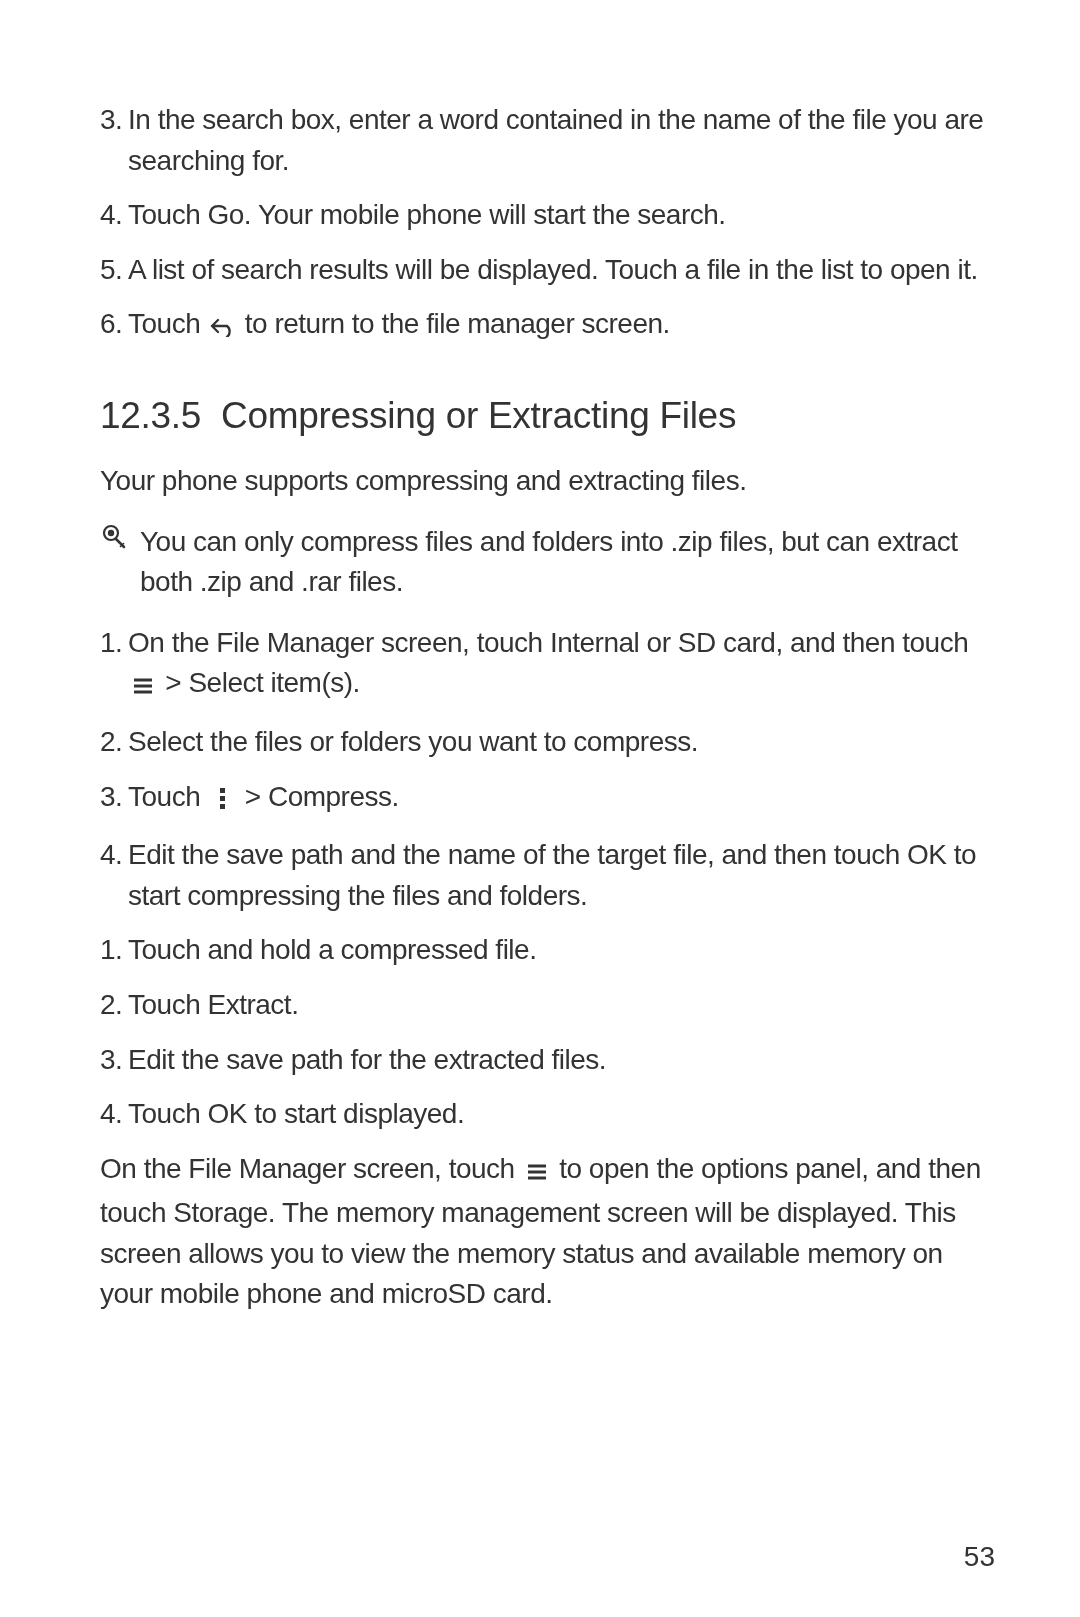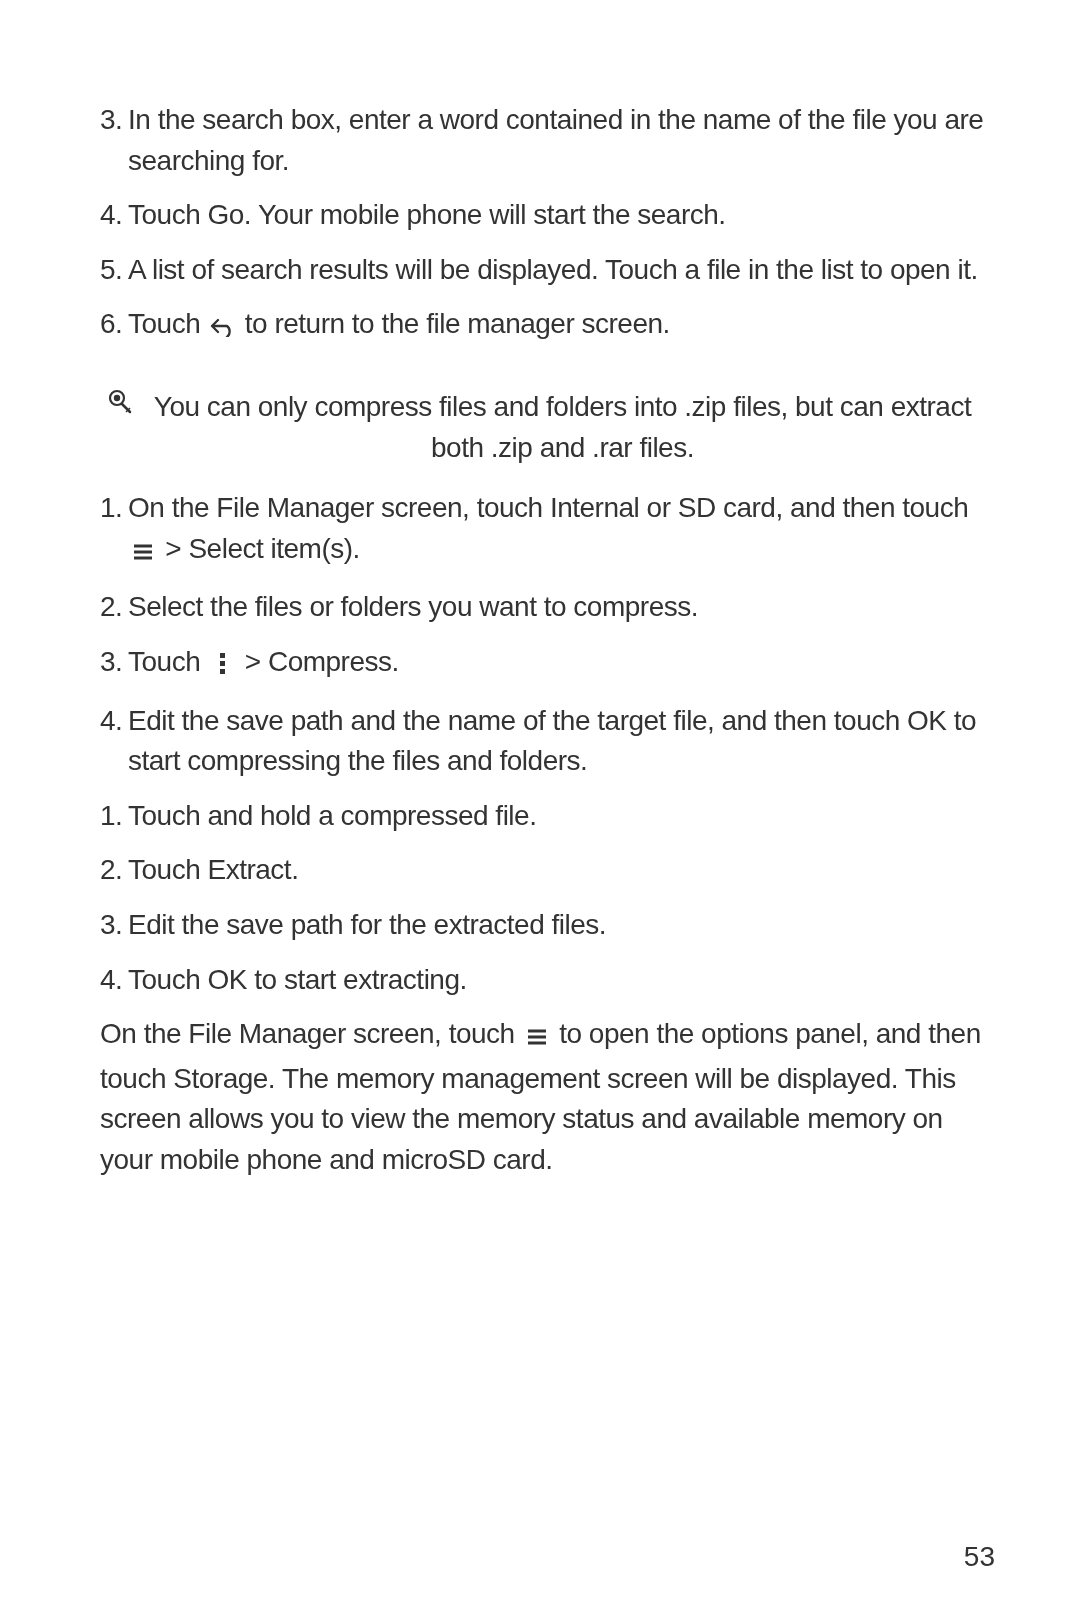--- a/index.html
+++ b/index.html
@@ -44,22 +44,21 @@
     letter-spacing: -0.5px;
   }
   .para {
     font-size: 28px;
     line-height: 1.45;
     letter-spacing: -0.5px;
     margin-bottom: 16px;
   }
   .note {
     display: flex;
-    margin: 38px 0 20px 0;
-    text-align: center;
+    margin: 20px 0 20px 0;
   }
   .note-icon {
     width: 40px;
     flex-shrink: 0;
     padding-top: 2px;
   }
   .note-text {
     flex: 1;
     font-size: 28px;
     line-height: 1.45;
@@ -104,21 +103,25 @@
 
   <div class="list-item">
     <div class="num">6.</div>
     <div class="content">
       <span>Touch </span><span class="icon-inline"><svg width="28" height="22" viewBox="0 0 28 22">
             <path d="M3 11 L9 5 M3 11 L9 17 M3 11 H18 A7 7 0 0 1 18 22" fill="none" stroke="#333" stroke-width="2.3" stroke-linecap="round" stroke-linejoin="round"></path>
           </svg></span><span> to return to the file manager screen.</span>
     </div>
   </div>
 
-
+  <div class="heading">
+    <span>12.3.5</span>&nbsp;&nbsp;<span>Compressing or Extracting Files</span>
+  </div>
+
+  <div class="para">Your phone supports compressing and extracting files.</div>
 
   <div class="note">
     <div class="note-icon">
       <svg width="28" height="28" viewBox="0 0 28 28">
         <circle cx="11" cy="9" r="7" fill="none" stroke="#333" stroke-width="2.2"></circle>
         <circle cx="11" cy="9" r="3.2" fill="#333"></circle>
         <path d="M16 15 L24 23" stroke="#333" stroke-width="2.5" stroke-linecap="round"></path>
         <path d="M20 23 L24 19" stroke="#333" stroke-width="1.4"></path>
       </svg>
     </div>
@@ -174,21 +177,21 @@
   </div>
 
   <div class="list-item">
     <div class="num">3.</div>
     <div class="content">Edit the save path for the extracted files.</div>
   </div>
 
   <div class="list-item">
     <div class="num">4.</div>
     <div class="content">
-      <span>Touch </span><span class="bold">OK</span><span> to start extracting.</span>
+      <span>Touch </span><span class="bold">OK</span><span> to start displayed.</span>
     </div>
   </div>
 
 
   <div class="para">
     <span>On the </span><span class="bold">File Manager</span><span> screen, touch </span><span class="icon-inline"><svg width="22" height="20" viewBox="0 0 22 20">
           <line x1="2" y1="4" x2="20" y2="4" stroke="#333" stroke-width="3"></line>
           <line x1="2" y1="10" x2="20" y2="10" stroke="#333" stroke-width="3"></line>
           <line x1="2" y1="16" x2="20" y2="16" stroke="#333" stroke-width="3"></line>
         </svg></span><span> to open the options panel, and then touch </span><span class="bold">Storage</span><span>. The memory management screen will be displayed. This screen allows you to view the memory status and available memory on your mobile phone and microSD card.</span>

